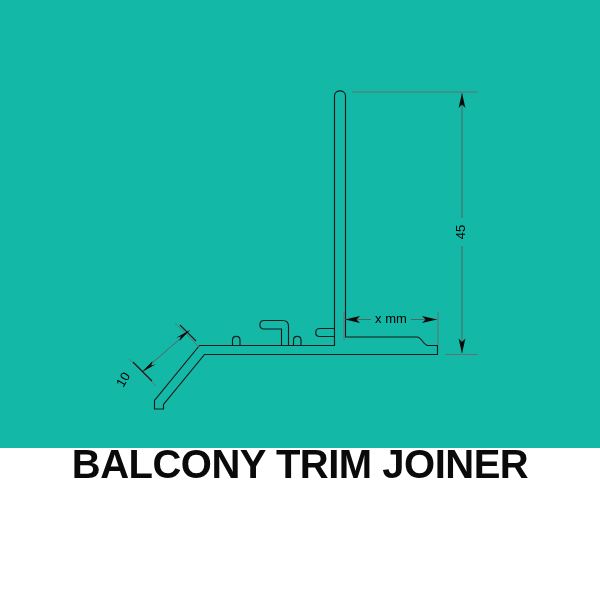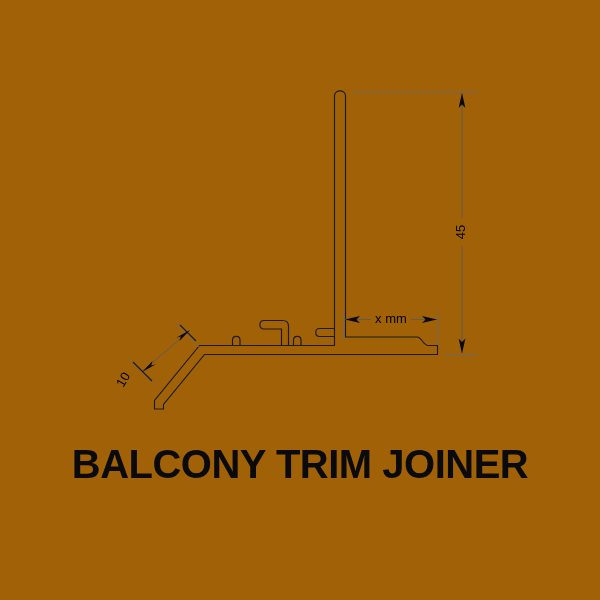--- a/index.html
+++ b/index.html
@@ -9,22 +9,22 @@
   }
   body {
     width: 600px;
     height: 600px;
     font-family: "Liberation Sans", sans-serif;
     overflow: hidden;
   }
   #drawing-root {
     position: relative;
     width: 600px;
-    height: 600px;
-    background: #a16207;
+    height: 448px;
+    background: #14b8a6;
   }
   #profile-svg {
     position: absolute;
     left: 0;
     top: 0;
     width: 600px;
     height: 600px;
     display: block;
   }
   .dim-text {

